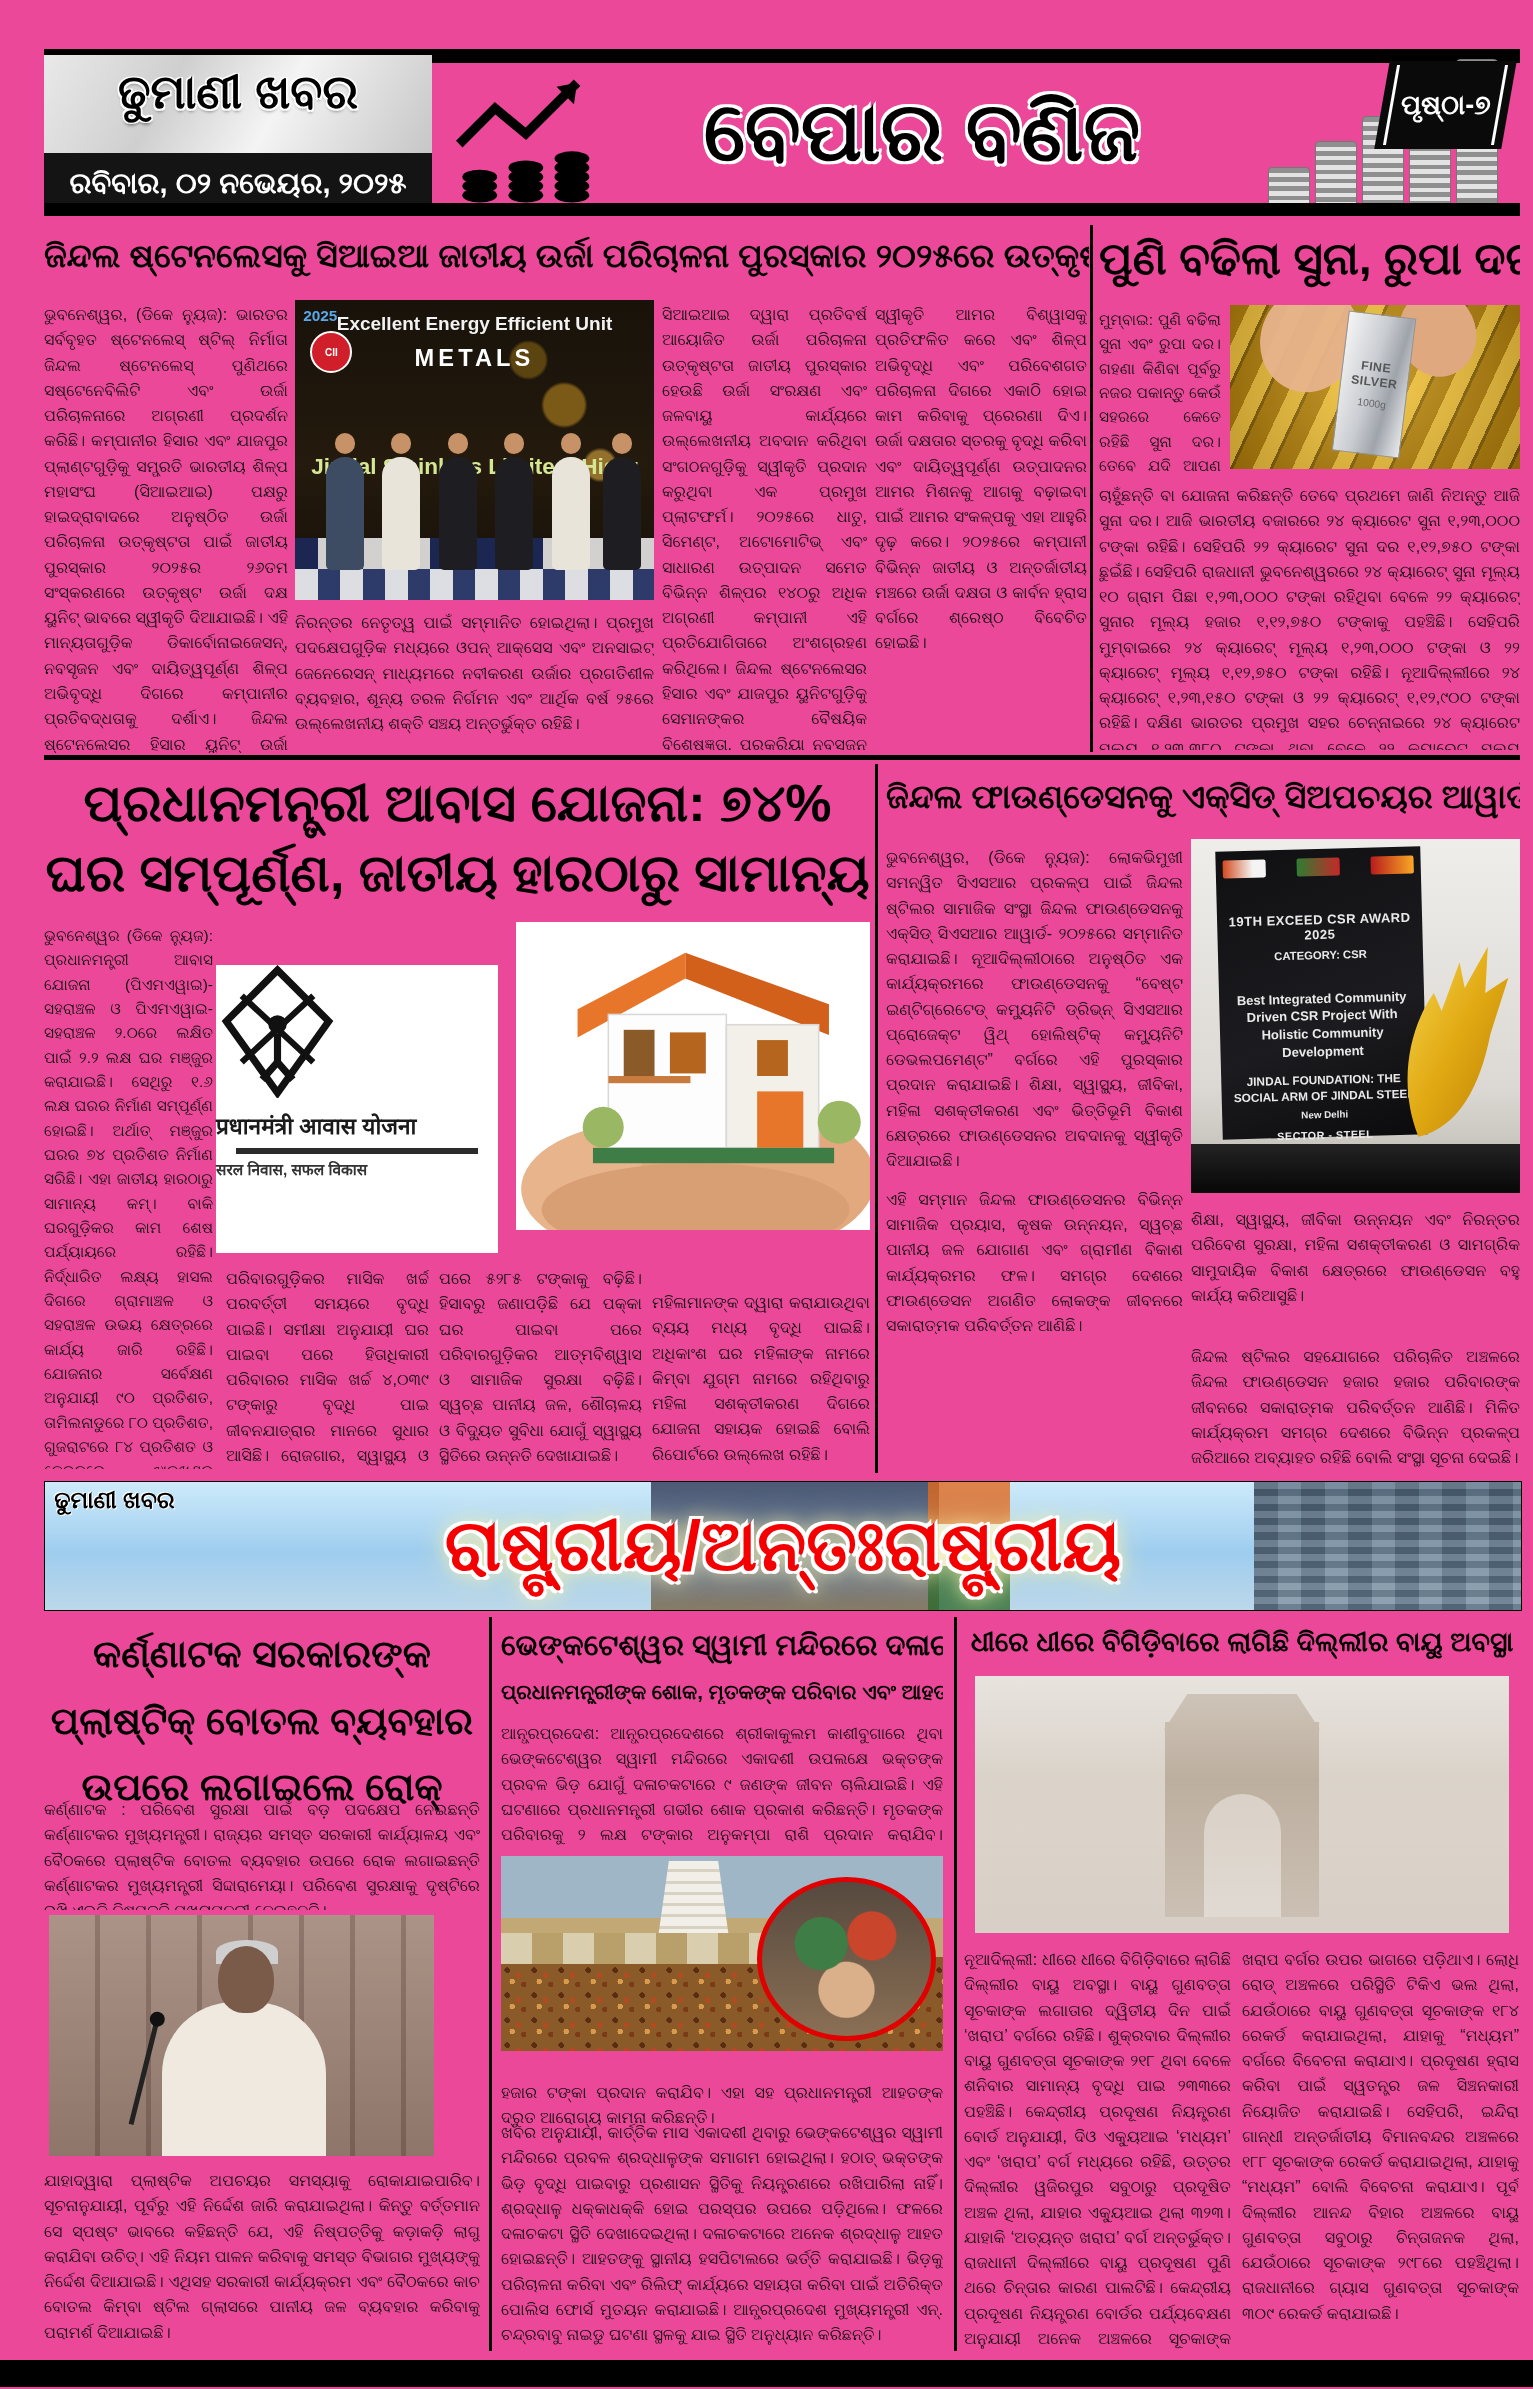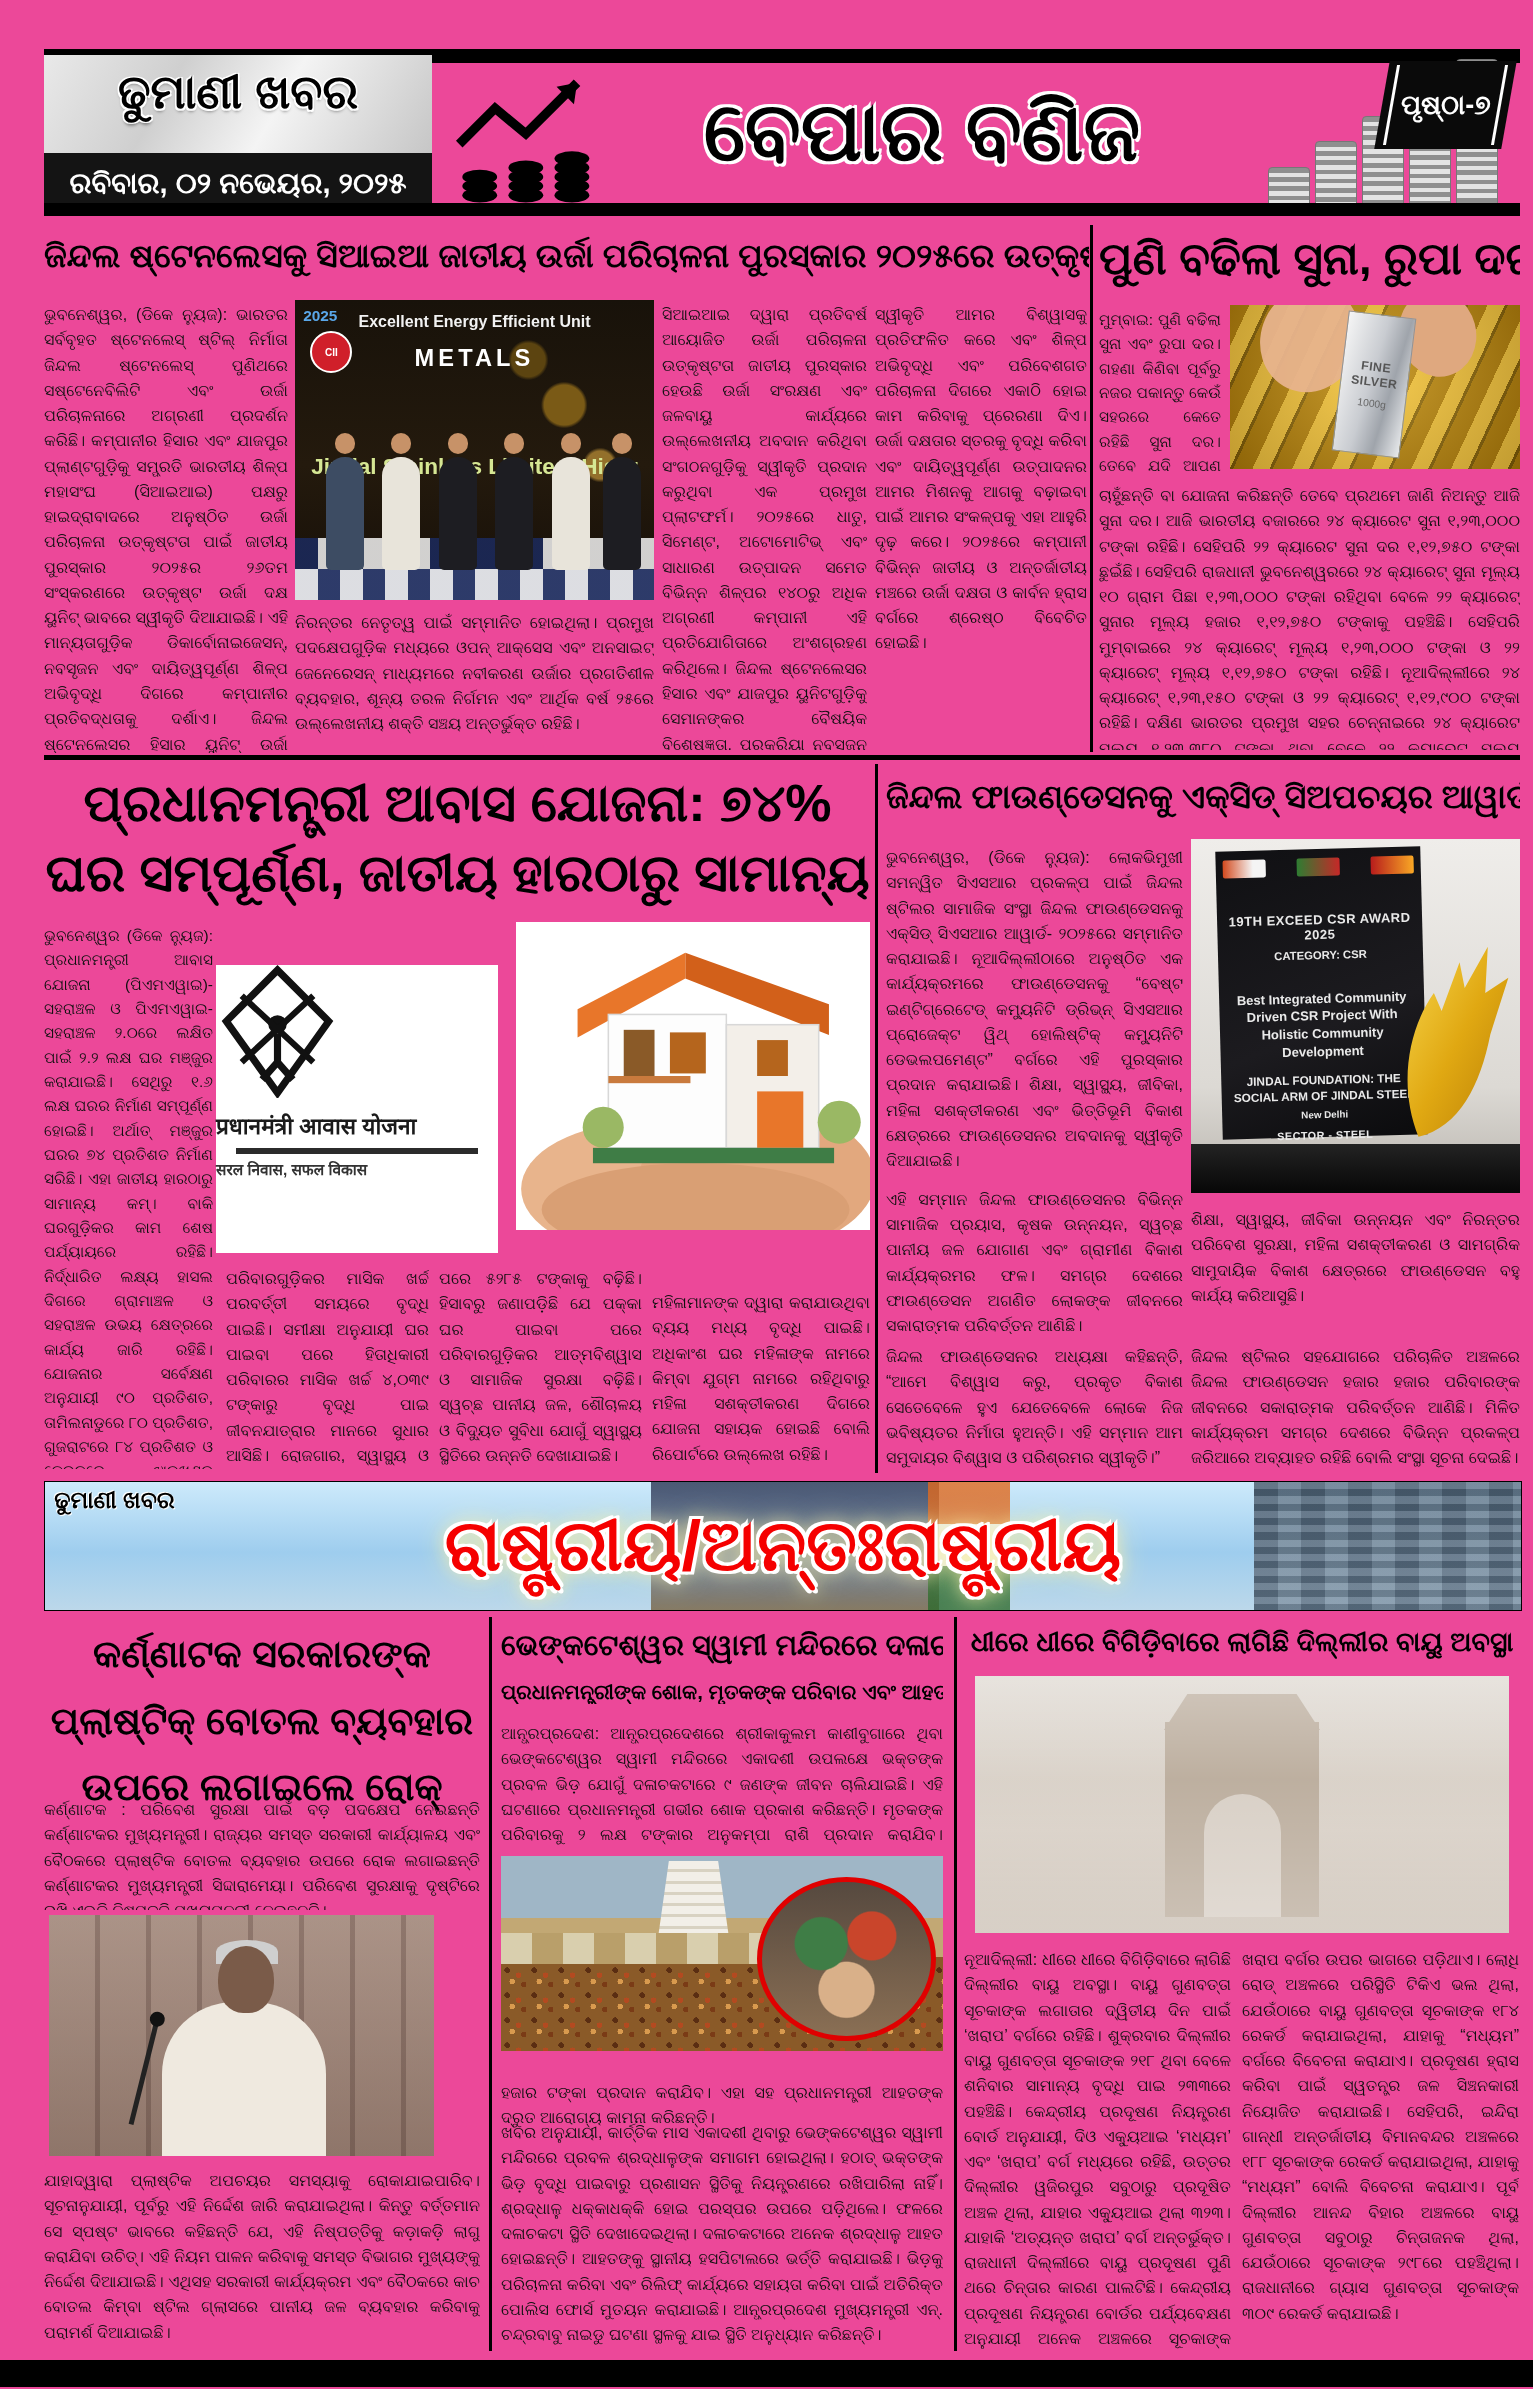--- a/index.html
+++ b/index.html
@@ -29,21 +29,21 @@
   .page-badge:before{left:8.2px;} .page-badge:after{right:8.2px;}
   .coins-photo{position:absolute;left:1268px;top:59px;width:241px;height:151px;display:flex;align-items:flex-end;gap:5.1px;overflow:hidden;}
   .coin-stack{background:repeating-linear-gradient(180deg,#8f8f8f 0 4.6px,#e3e3e3 4.6px 9.2px);width:40px;border-radius:4.1px 4.1px 0 0;border:1px solid #777;}
   .growth-icon{position:absolute;left:449px;top:67px;width:169px;height:144px;}
   
   .award-photo{position:absolute;left:295px;top:300px;width:359px;height:300px;overflow:hidden;
      background:radial-gradient(circle at 75% 35%,#7a5a16 0 6%,transparent 7%),
                 radial-gradient(circle at 85% 55%,#93702b 0 4%,transparent 5%),
                 radial-gradient(circle at 65% 20%,#5c4410 0 5%,transparent 6%),
                 linear-gradient(180deg,#18120a 0%,#241a0d 55%,#160f08 100%);}
-  .ap-title{position:absolute;top:13.3px;left:0;width:100%;text-align:center;color:#f2f2f2;font-size:16px;font-weight:700;}
+  .ap-title{position:absolute;top:13.3px;left:0;width:100%;text-align:center;color:#f2f2f2;font-size:19px;font-weight:700;}
   .ap-cat{position:absolute;top:45px;left:0;width:100%;text-align:center;color:#fff;font-size:23.6px;font-weight:700;letter-spacing:4.1px;}
   .ap-company{position:absolute;top:154px;left:0;width:100%;text-align:center;color:#d6e794;font-size:22.6px;font-weight:800;}
   .ap-year{position:absolute;top:7.2px;left:8.2px;color:#5aa7e8;font-size:15.4px;font-weight:800;}
   .ap-seal{position:absolute;top:31px;left:15.4px;width:38px;height:38px;border-radius:50%;background:#d01f2a;color:#fff;
      display:flex;align-items:center;justify-content:center;font-size:10px;font-weight:800;border:2.1px solid #fff;}
   .ap-stage{position:absolute;bottom:0;left:0;width:100%;height:62px;
      background:repeating-linear-gradient(90deg,#1b2a5e 0 22.6px,#f2f2f2 22.6px 45px);opacity:.85;}
   .ap-stage-row2{position:absolute;bottom:0;left:0;width:100%;height:31px;
      background:repeating-linear-gradient(90deg,#f2f2f2 0 22.6px,#1b2a5e 22.6px 45px);opacity:.9;}
   .person{position:absolute;bottom:30px;width:38px;height:113px;background:#1d1d22;border-radius:18.5px 18.5px 5.1px 5.1px;}
@@ -296,21 +296,20 @@
             <stop offset=".5" stop-color="#e0a812"></stop>
             <stop offset="1" stop-color="#b97f06"></stop>
       </linearGradient>
         </defs>
       <path d="M30 430 C-10 330 10 220 60 150 L75 185 L110 90 L120 140 L165 60 L160 150 L205 120 L170 230 C150 330 110 410 30 430 Z" fill="url(#gg)"></path>
     </svg>
     <div class="trophy-base"></div>
   </div>
 
   <div class="col" style="left:1191px;top:1207px;width:329px;height:127px;">ଶିକ୍ଷା, ସ୍ୱାସ୍ଥ୍ୟ, ଜୀବିକା ଉନ୍ନୟନ ଏବଂ ନିରନ୍ତର ପରିବେଶ ସୁରକ୍ଷା, ମହିଳା ସଶକ୍ତୀକରଣ ଓ ସାମଗ୍ରିକ ସାମୁଦାୟିକ ବିକାଶ କ୍ଷେତ୍ରରେ ଫାଉଣ୍ଡେସନ ବହୁ କାର୍ଯ୍ୟ କରିଆସୁଛି।</div>
-  <div class="col" style="left:886px;top:1344px;width:297px;height:126px;">ଜିନ୍ଦଲ ଫାଉଣ୍ଡେସନର ଅଧ୍ୟକ୍ଷା କହିଛନ୍ତି, “ଆମେ ବିଶ୍ୱାସ କରୁ, ପ୍ରକୃତ ବିକାଶ ସେତେବେଳେ ହୁଏ ଯେତେବେଳେ ଲୋକେ ନିଜ ଭବିଷ୍ୟତର ନିର୍ମାତା ହୁଅନ୍ତି। ଏହି ସମ୍ମାନ ଆମ ସମୁଦାୟର ବିଶ୍ୱାସ ଓ ପରିଶ୍ରମର ସ୍ୱୀକୃତି।”</div>
   <div class="col" style="left:1191px;top:1344px;width:329px;height:126px;">ଜିନ୍ଦଲ ଷ୍ଟିଲର ସହଯୋଗରେ ପରିଚାଳିତ ଅଞ୍ଚଳରେ ଜିନ୍ଦଲ ଫାଉଣ୍ଡେସନ ହଜାର ହଜାର ପରିବାରଙ୍କ ଜୀବନରେ ସକାରାତ୍ମକ ପରିବର୍ତ୍ତନ ଆଣିଛି। ମିଳିତ କାର୍ଯ୍ୟକ୍ରମ ସମଗ୍ର ଦେଶରେ ବିଭିନ୍ନ ପ୍ରକଳ୍ପ ଜରିଆରେ ଅବ୍ୟାହତ ରହିଛି ବୋଲି ସଂସ୍ଥା ସୂଚନା ଦେଇଛି।</div>
 
   <div class="band">
     <div class="band-mid"></div>
     <div class="band-flag"></div>
     <div class="band-city"></div>
     <div class="band-logo">ଢୁମାଣୀ ଖବର</div>
     <div class="band-title">ରାଷ୍ଟ୍ରୀୟ/ଅନ୍ତଃରାଷ୍ଟ୍ରୀୟ</div>
   </div>
 

